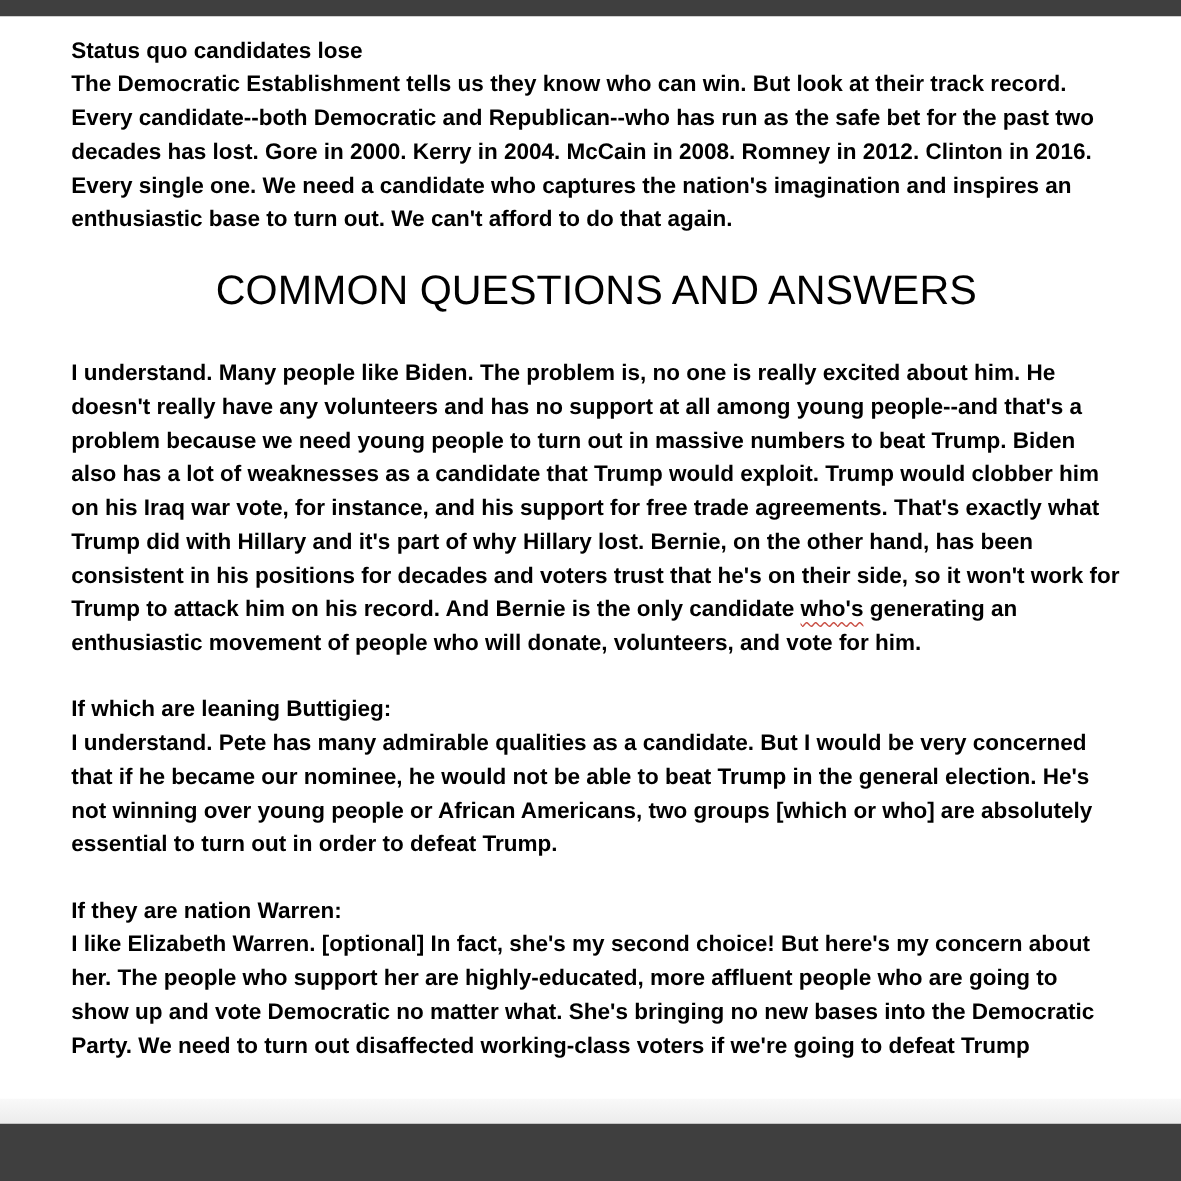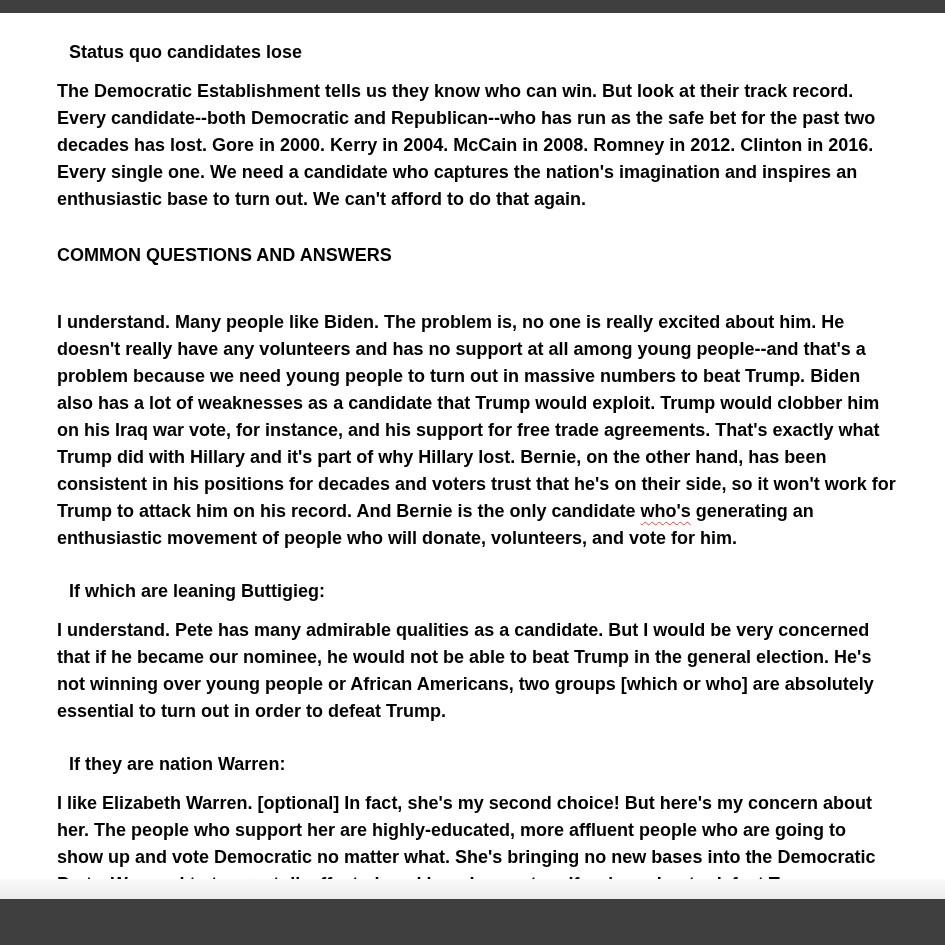--- a/index.html
+++ b/index.html
@@ -23,31 +23,32 @@
     left: 57px;
     top: 27px;
     width: 840px;
     color: var(--text, #000000);
     font-size: 18px;
     line-height: 27px;
     text-align: left;
   }
   .page p { margin: 0; font-weight: bold; }
   .sec-head {
-    margin: 12px;
+    margin: 0;
     font-size: 18px;
     line-height: 27px;
     font-weight: 700;
   }
   .sec-head.spaced { margin-top: 26px; }
   .qa-title {
     margin: 26px 0 37px 0;
-    font-size: 18px;
+    font-size: 33px;
     line-height: 33px;
-    font-weight: 700;
+    font-weight: 400;
+    text-align: center;
   }
   .misspelled {
     text-decoration: underline;
     text-decoration-style: wavy;
     text-decoration-color: var(--spellcheck-underline, #c94f44);
     text-decoration-thickness: 1px;
     text-underline-offset: 4px;
     text-decoration-skip-ink: none;
   }
   .bottom-shade {

